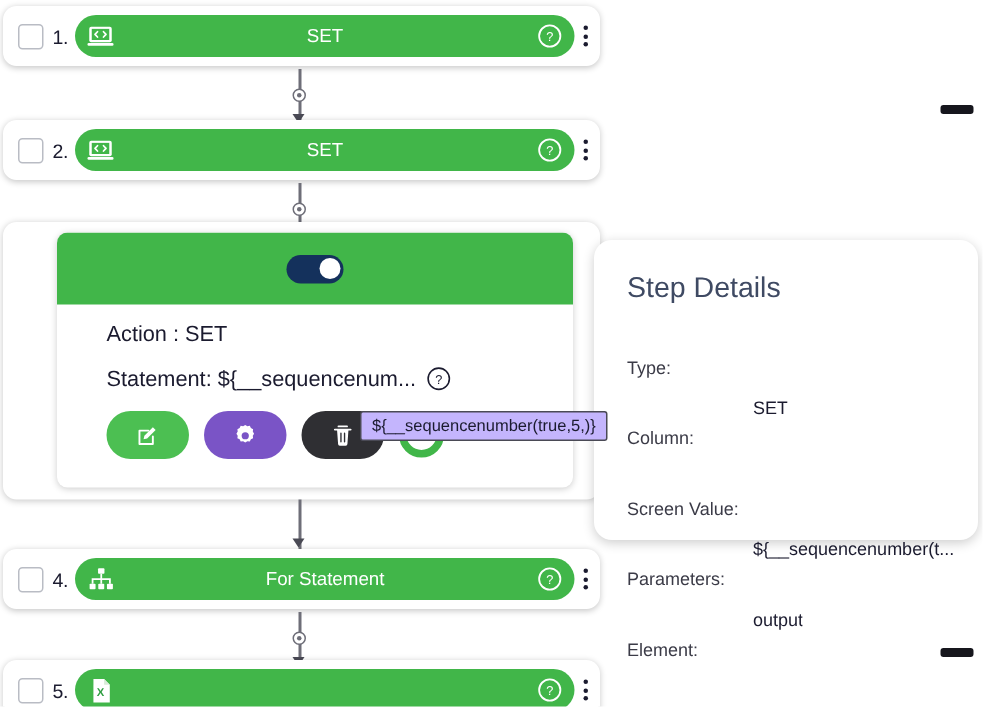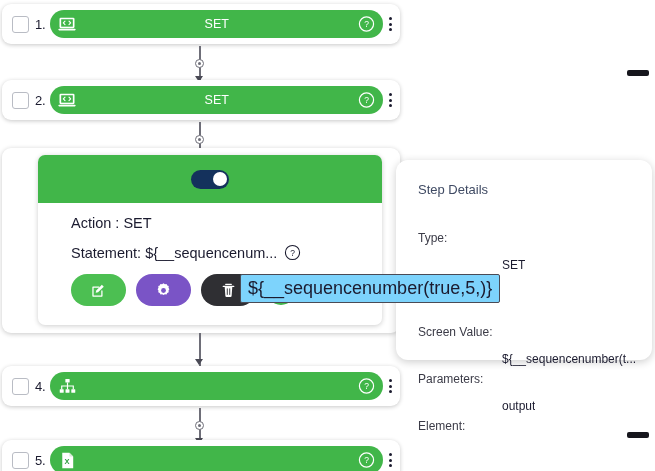--- a/index.html
+++ b/index.html
@@ -133,37 +133,37 @@
   .abtn.del{background:#2f2f33;}
   .circ-btn{
     width:30px;height:30px;border-radius:50%;
     border:5px solid #41b649;background:#ffffff;
     box-sizing:border-box;flex:none;
   }
 
   
   .tooltip{
     position:absolute;left:240px;top:274px;
-    background:#7dd3fc;border:1px solid #4a4a55;
-    font-size:18px;color:#1b1b2f;
+    background:#c4b5fd;border:1px solid #4a4a55;
+    font-size:11px;color:#1b1b2f;
     padding:3px 7px;border-radius:2px;white-space:nowrap;
     z-index:40;
   }
 
   
   .details{
     position:absolute;left:396px;top:160px;width:256px;height:200px;
     background:#ffffff;border-radius:12px;
     box-shadow:0 2px 8px rgba(0,0,0,.20);
     padding:22px 0 0 22px;
     box-sizing:border-box;
     z-index:30;
   }
   .details h3{
-    margin:0 0 14px 0;font-size:13px;font-weight:400;color:#3f4a63;
+    margin:0 0 14px 0;font-size:19px;font-weight:400;color:#3f4a63;
   }
   .drow{display:flex;align-items:flex-start;margin-bottom:13px;font-size:12px;}
   .dlabel{width:84px;flex:none;color:#3b3b47;margin-top:20px;}
   .dval{color:#1b1b2f;display:flex;align-items:center;gap:7px;white-space:nowrap;overflow:hidden;}
   .pencil{width:14px;height:14px;flex:none;}
 </style>
 </head>
 <body>
 
 <div class="canvas">
@@ -330,20 +330,21 @@
     <div class="bar">
       <div class="bar-ic">
         <svg viewBox="0 0 24 24" width="19" height="19">
           <rect x="9.3" y="2.4" width="5.4" height="4.6" rx=".7" fill="#fff"></rect>
           <rect x="2.2" y="15.4" width="5" height="4.6" rx=".7" fill="#fff"></rect>
           <rect x="9.5" y="15.4" width="5" height="4.6" rx=".7" fill="#fff"></rect>
           <rect x="16.8" y="15.4" width="5" height="4.6" rx=".7" fill="#fff"></rect>
           <path d="M12 7v4.4M4.7 15.4v-4H19.3v4M12 11.4v4" stroke="#fff" stroke-width="1.5" fill="none"></path>
         </svg>
       </div>
+      <div class="bar-title">For Statement</div>
       <div class="help">
         <svg viewBox="0 0 24 24" width="17" height="17">
           <circle cx="12" cy="12" r="10" fill="none" stroke="#fff" stroke-width="1.7"></circle>
           <text x="12" y="16.6" text-anchor="middle" font-size="12" fill="#fff" font-family="Liberation Sans, sans-serif">?</text>
         </svg>
       </div>
     </div>
     <div class="kebab">
         <i></i>
         <i></i>

